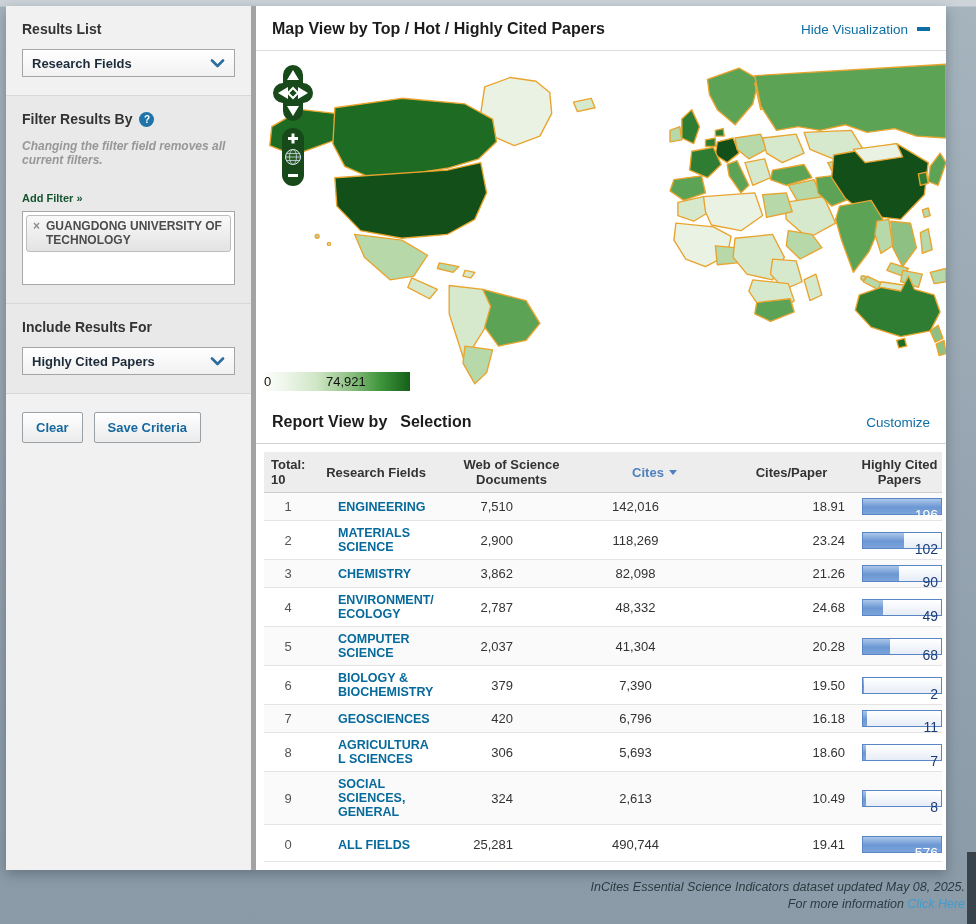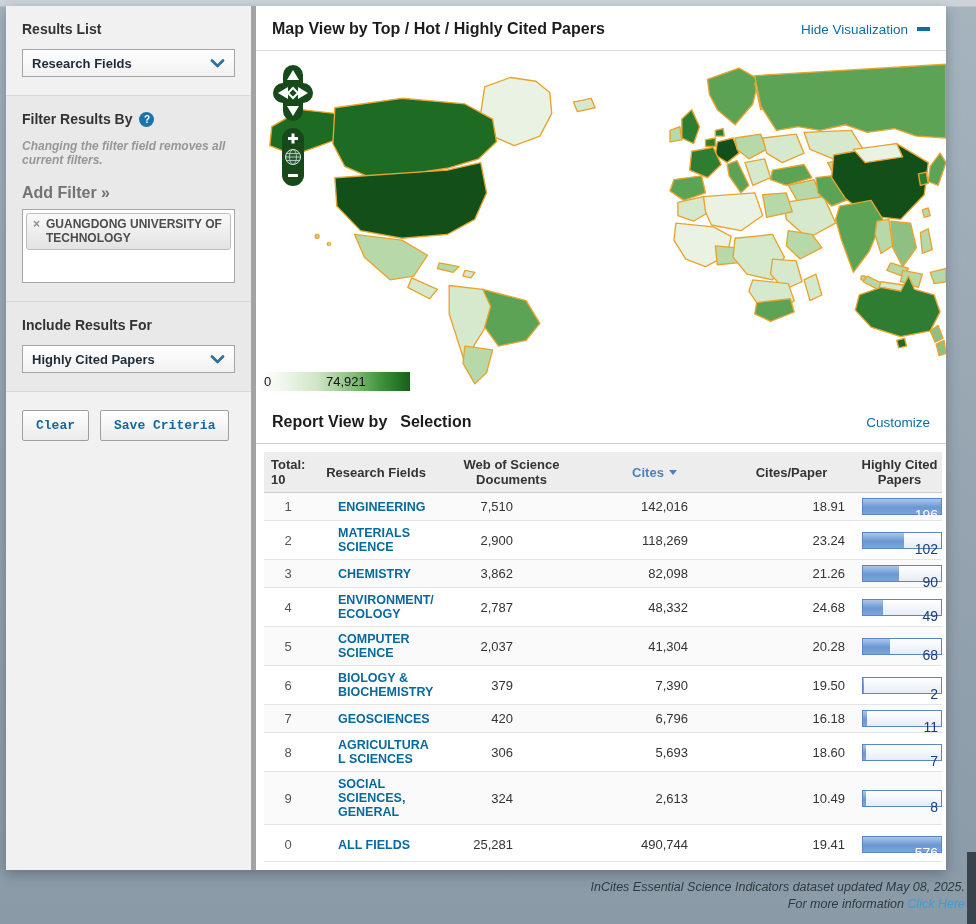--- a/index.html
+++ b/index.html
@@ -15,29 +15,29 @@
   .panel{padding:15px 16px 18px;border-bottom:1px solid #d8d8d8}
   .panel.alt{background:#e9e9e9}
   .panel.grow{flex:1;border-bottom:none}
   .side-heading{margin:0 0 12px;font-size:14px;font-weight:bold;color:#333;display:flex;align-items:center;gap:7px}
   .dropdown{height:26px;border:1px solid #a5a5a5;background:linear-gradient(#ffffff,#f1f1f1);
     display:flex;align-items:center;justify-content:space-between;padding:0 9px;cursor:pointer}
   .dd-value{font-size:13px;font-weight:bold;color:#1e2c3a}
   .help-badge{width:15px;height:15px;border-radius:50%;background:#1e73a8;color:#fff;font-size:10px;font-weight:bold;
     display:inline-flex;align-items:center;justify-content:center;cursor:pointer}
   .note{margin:0 0 9px;font-size:12px;line-height:14px;color:#979797;font-style:italic;font-weight:bold}
-  .add-filter{display:inline-block;margin:8px 0 7px;font-size:16px;font-weight:bold;color:#737373;text-decoration:none;cursor:pointer}
+  .add-filter{display:inline-block;margin:16px 0 7px;font-size:11px;font-weight:bold;color:#14532d;text-decoration:none;cursor:pointer}
   .chipbox{background:#fff;border:1px solid #a7a7a7;height:66px;padding:3px;overflow:hidden}
   .chip{display:inline-flex;align-items:flex-start;gap:6px;max-width:196px;
     background:linear-gradient(#f9f9f9,#e3e3e3);border:1px solid #bdbdbd;border-radius:3px;
     padding:3px 8px 4px 6px;font-size:12px;font-weight:bold;line-height:14px;color:#4c4c4c;cursor:default}
   .chip-x{color:#8d8d8d;font-size:12px;line-height:14px;cursor:pointer}
   .btn-row{display:flex;gap:11px;padding-top:3px}
   .btn{border:1px solid #99a1a7;border-radius:2px;background:linear-gradient(#ffffff,#ebebeb);
-    color:#15689f;font-family:Liberation Mono, monospace;font-size:13px;font-weight:bold;padding:7px 13px;cursor:pointer}
+    color:#15689f;font-family:Liberation Sans, sans-serif;font-size:13px;font-weight:bold;padding:7px 13px;cursor:pointer}
 
   
   .main{flex:1;background:#fff;position:relative;overflow:hidden;display:flex;flex-direction:column}
   .sec-header{display:flex;justify-content:space-between;align-items:center;padding:14px 16px 12px;border-bottom:1px solid #dcdcdc}
   .sec-title{font-size:16px;font-weight:bold;color:#1c1c1c}
   .sec-title .mode{margin-left:13px}
   .blue-link{font-size:13.5px;font-weight:normal;color:#0d6ea6;text-decoration:none;cursor:pointer}
   .hide-viz{display:inline-flex;align-items:center;gap:9px}
   .minus-bar{display:inline-block;width:13px;height:4px;background:#0d6ea6}
 
@@ -62,21 +62,21 @@
   .sort-arrow{display:inline-block;width:0;height:0;border-left:4px solid transparent;border-right:4px solid transparent;
     border-top:5px solid #4f81be;margin-left:5px;vertical-align:2px}
   tbody td{border-bottom:1px solid #e4e4e4;font-size:13px;color:#333;padding:5px 0;vertical-align:middle}
   tbody tr:nth-child(odd){background:#fafafa}
   tbody tr.total-row{background:#fff}
   tbody tr.total-row td{padding-top:11px;padding-bottom:8px}
   td.rank{text-align:center;color:#555}
   td.field a{display:block;padding:0 6px 0 26px;font-size:12.5px;font-weight:bold;line-height:14px;
     color:#076a9c;text-decoration:none;overflow-wrap:break-word;cursor:pointer}
   td.docs{text-align:right;padding-right:70px}
-  td.cites{text-align:right;padding-right:38px}
+  td.cites{text-align:center;padding-right:38px}
   td.cpp{text-align:right;padding-right:12px}
   .bar{position:relative;width:78px;height:15px;margin-left:5px;border:1px solid #5b86c6;
     background:linear-gradient(#ffffff,#e7edf6)}
   .bar-fill{position:absolute;left:0;top:0;bottom:0;background:linear-gradient(180deg,#abc7ea 0%,#6b97d3 55%,#7ba4da 100%)}
   .bar-val{position:absolute;right:3px;top:10px;font-size:14px;font-weight:normal;color:#1c3e78;line-height:13px}
   .bar-val.full{color:#fff}
 
   
   .footer{position:absolute;right:11px;top:879px;text-align:right;font-size:12.5px;font-style:italic;
     color:#2e3a42;line-height:17px}

